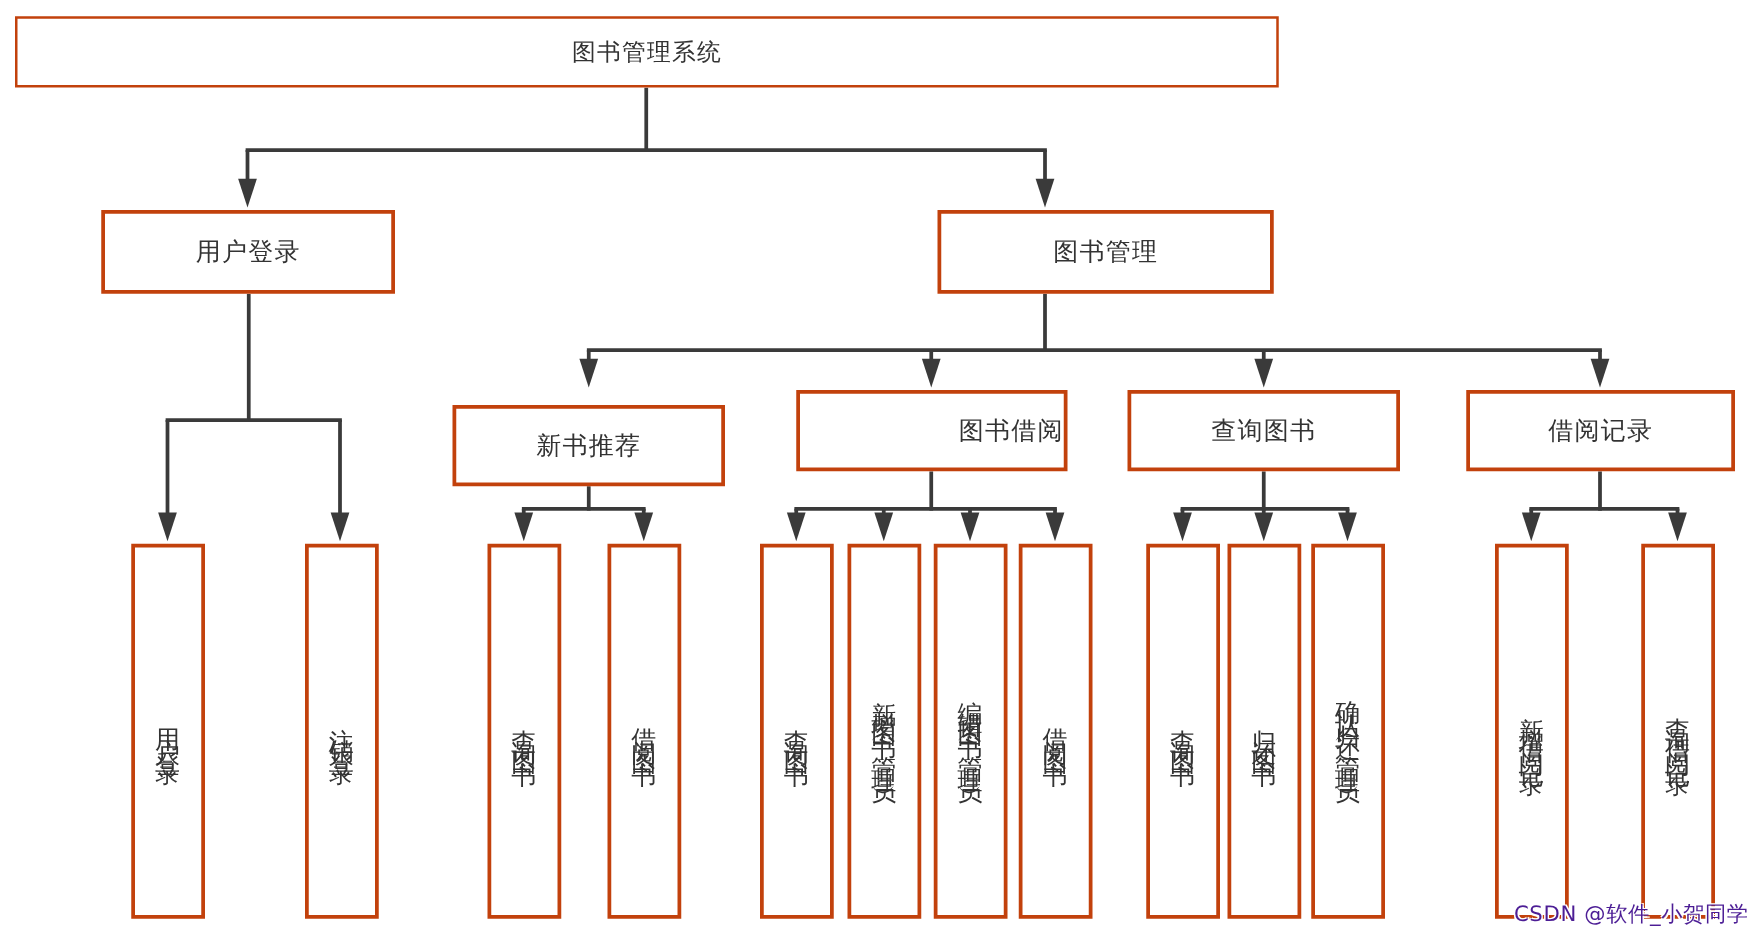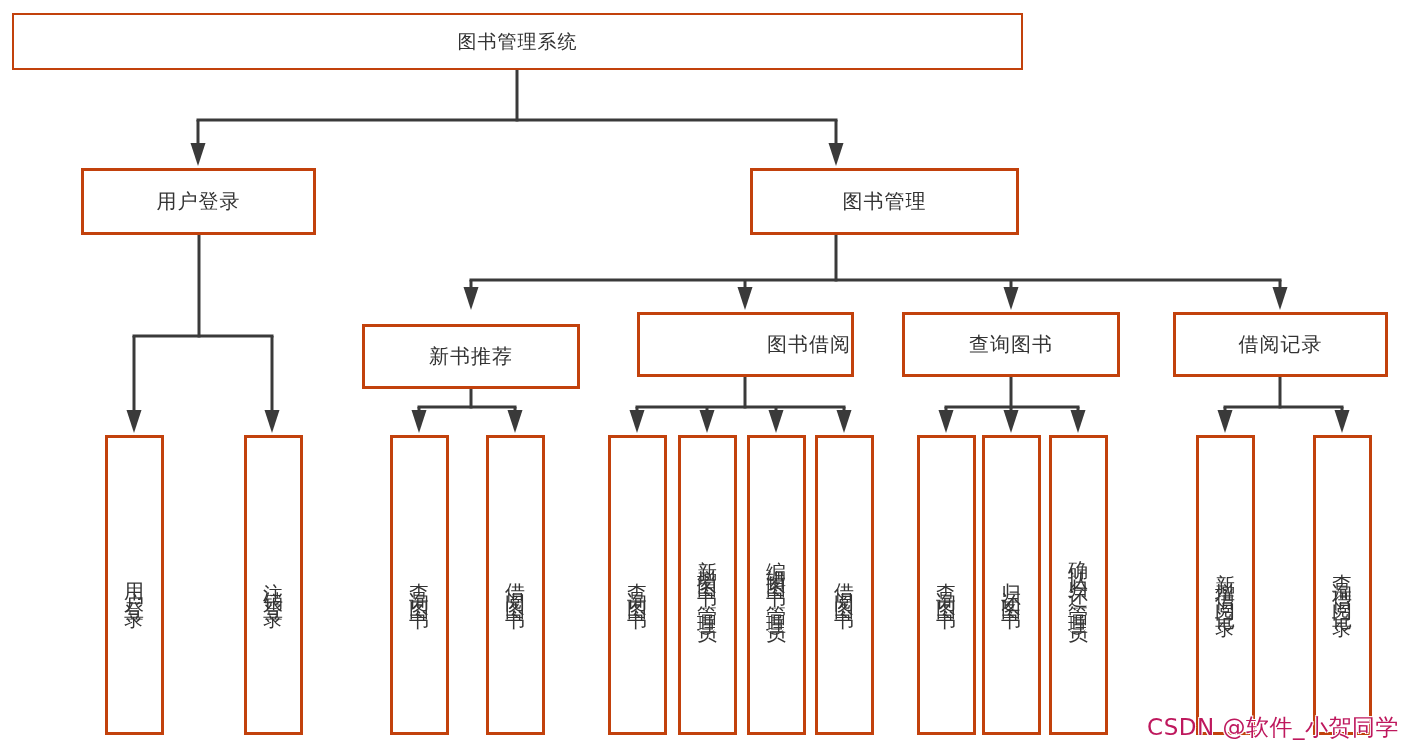--- a/index.html
+++ b/index.html
@@ -15,21 +15,21 @@
   }
   .node.root{border-width:2px;}
   .node.root .lbl{font-size:19px;letter-spacing:1px;}
   .node.hnode .lbl{font-size:20px;letter-spacing:1px;}
   .node.leaf .lbl{
     writing-mode:vertical-rl;text-orientation:mixed;
     font-size:20px;line-height:1;letter-spacing:9px;
   }
   .watermark{
     position:absolute;right:6px;bottom:4px;z-index:10;
-    font-size:23px;color:#be185d;letter-spacing:0.5px;
+    font-size:17px;color:#4c1d95;letter-spacing:0.5px;
     text-shadow:1px 1px 0 #ffffff,-1px -1px 0 #ffffff,1px -1px 0 #ffffff,-1px 1px 0 #ffffff;
     margin-left:28px;
   }
 </style>
 </head>
 <body>
 
 <div class="canvas">
 
   <svg class="wires" viewBox="0 0 1405 747" fill="none" stroke="#3a3a3a" stroke-width="3">

